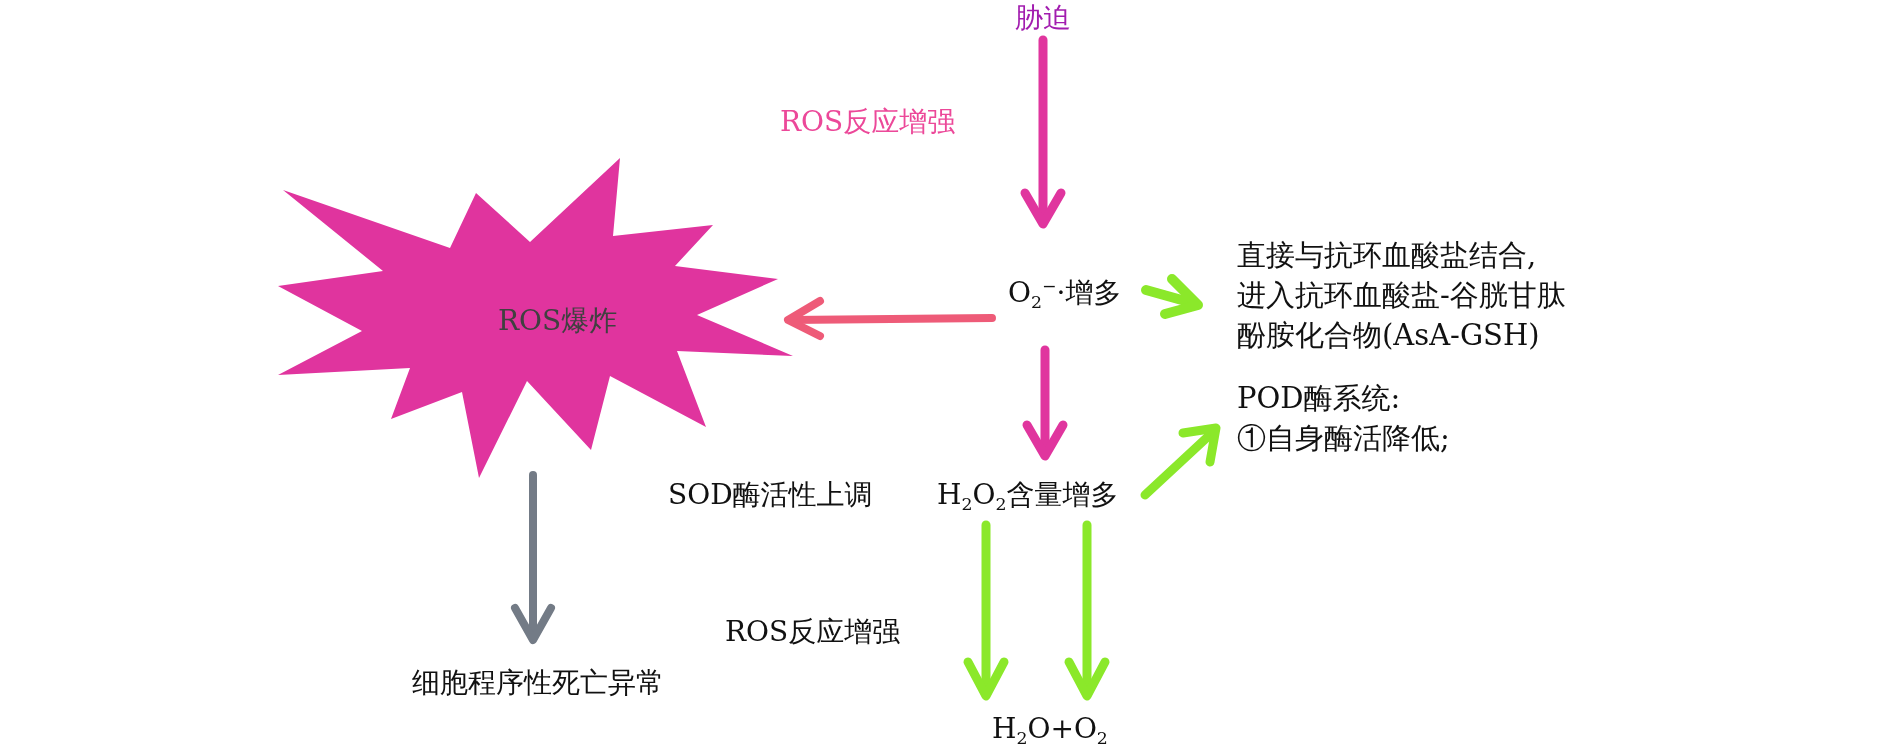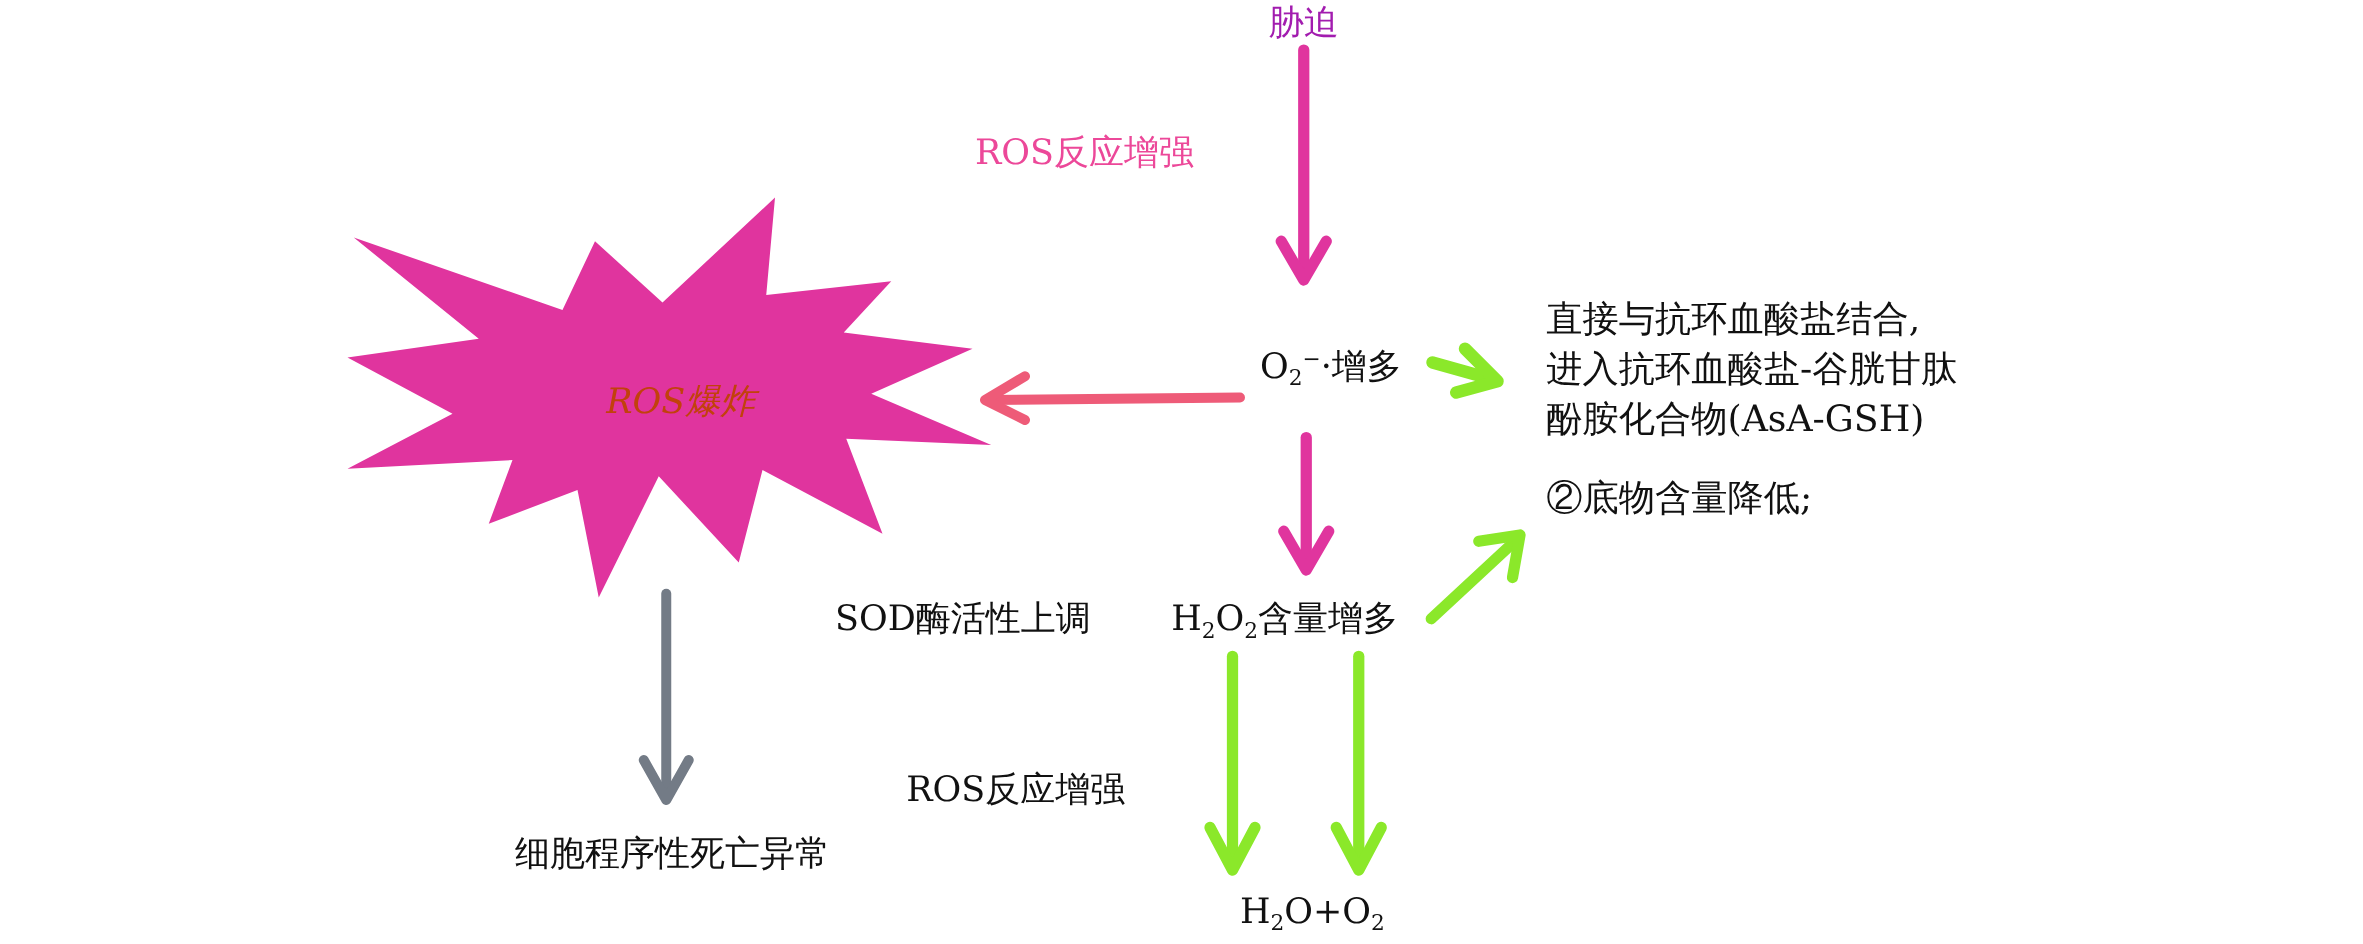--- a/index.html
+++ b/index.html
@@ -57,21 +57,21 @@
   <g>
     <line class="shaft k" x1="533" y1="475" x2="533" y2="637" stroke-width="8" stroke="#737B86" fill="none" stroke-linecap="round" stroke-linejoin="round"></line>
     <polyline class="head k" points="515,608 533,640 551,608" stroke-width="8" stroke="#737B86" fill="none" stroke-linecap="round" stroke-linejoin="round"></polyline>
   </g>
 </svg>
 
 <div class="lbl" style="left: 1015px; top: 4px; color: #a21caf;">胁迫</div>
 
 <div class="lbl" style="left: 780px; top: 108px; color: #ec4899;">ROS反应增强</div>
 
-<div class="lbl" style="left: 485px; top: 307px; color: #c2410c; font-style: italic;">ROS爆炸</div>
+<div class="lbl" style="left: 498px; top: 307px; color: #404040;">ROS爆炸</div>
 
 <div class="lbl" style="left: 1008px; top: 279px; color: rgb(17, 17, 17);">
   <span>O</span><sub>2</sub><sup>−</sup><span>·增多</span>
 </div>
 
 <div class="lbl" style="left: 668px; top: 448px; color: rgb(17, 17, 17); margin-top: 33px;">SOD酶活性上调</div>
 
 <div class="lbl" style="left: 937px; top: 481px; color: rgb(17, 17, 17);">
   <span>H</span><sub>2</sub><span>O</span><sub>2</sub><span>含量增多</span>
 </div>
@@ -84,14 +84,15 @@
 
 <div class="lbl" style="left: 412px; top: 669px; color: rgb(17, 17, 17);">细胞程序性死亡异常</div>
 
 <div class="block" style="left: 1237px; top: 235px; color: rgb(17, 17, 17);">
   <div>直接与抗环血酸盐结合,</div>
   <div>进入抗环血酸盐-谷胱甘肽</div>
   <div>酚胺化合物(AsA-GSH)</div>
 </div>
 
 <div class="block" style="left: 1237px; top: 378px; color: rgb(17, 17, 17);">
-  <div>②底物含量降低;</div>
+  <div>POD酶系统:</div>
+  <div>①自身酶活降低;</div>
 </div>
 
 </body></html>

